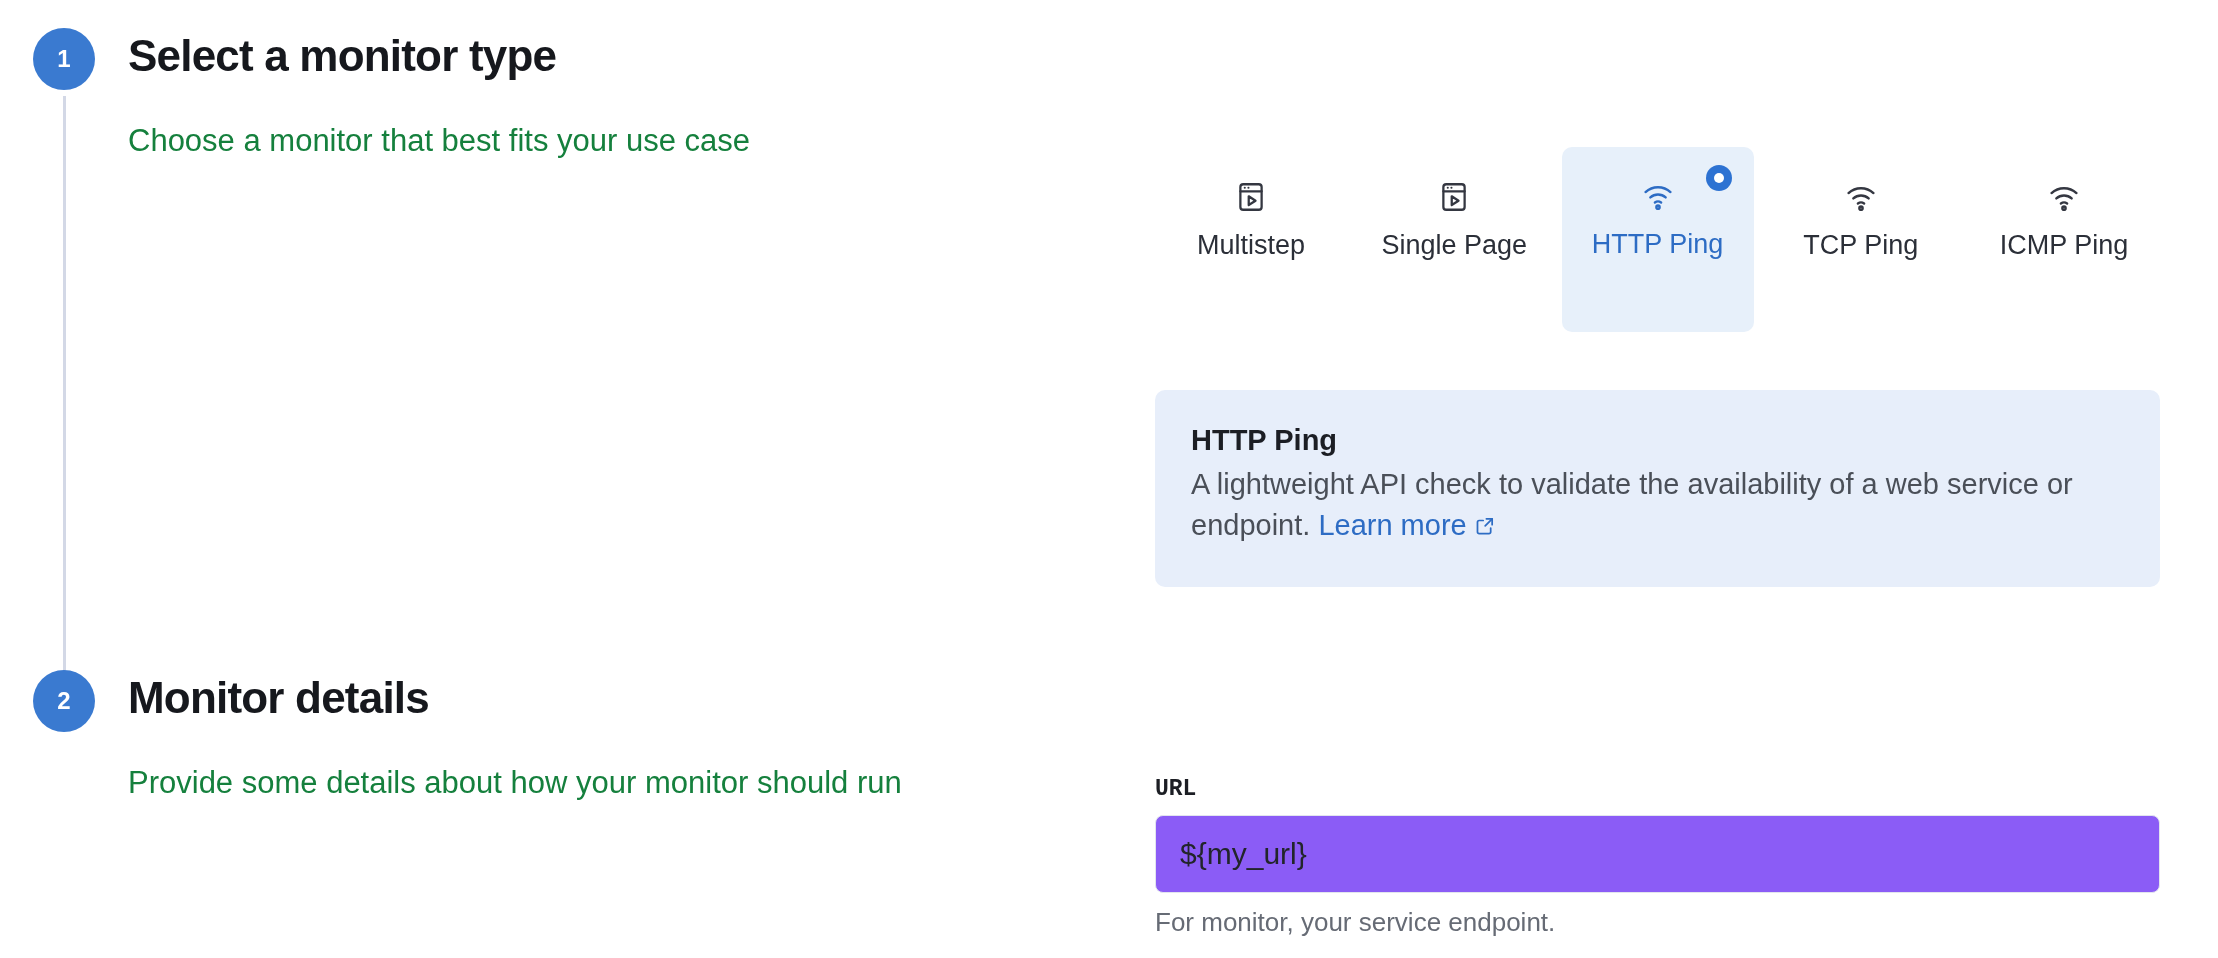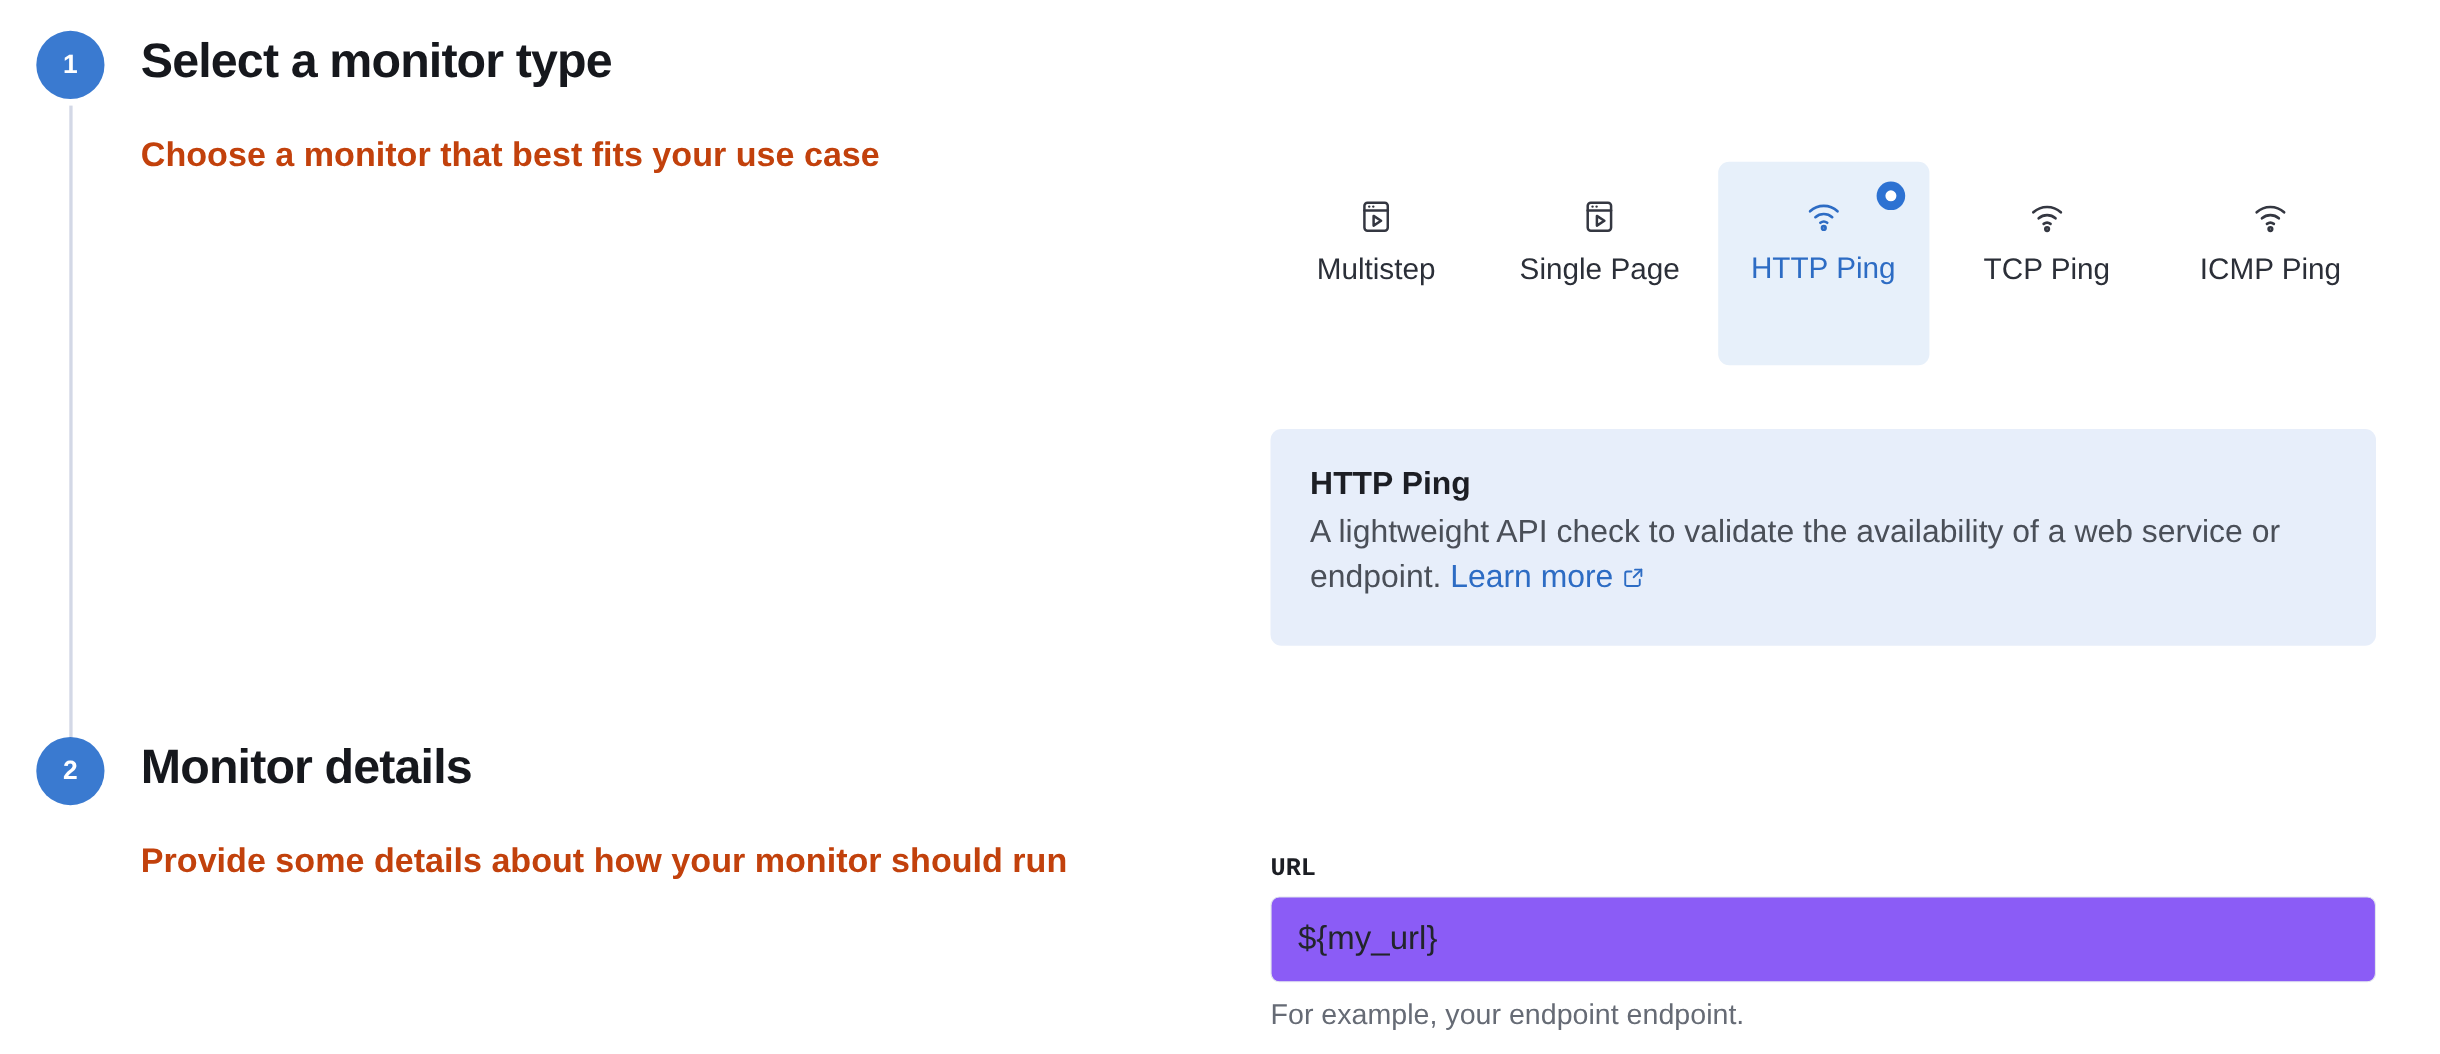--- a/index.html
+++ b/index.html
@@ -64,22 +64,22 @@
     letter-spacing: -0.8px;
     color: #16181d;
     white-space: nowrap;
   }
 
   .step-subtitle {
     position: absolute;
     left: 128px;
     top: 95px;
     font-size: 31px;
-    font-weight: 700;
-    color: #c2410c;
+    font-weight: 400;
+    color: #15803d;
     white-space: nowrap;
   }
 
   
   .type-row {
     position: absolute;
     left: 1155px;
     top: 148px;
     width: 1005px;
     display: flex;
@@ -326,16 +326,16 @@
           <path d="M13.5 4.2 H19.8 V10.5"></path>
           <path d="M19.8 4.2 L12.2 11.8"></path>
           <path d="M18.2 14.2 V18.6 A1.8 1.8 0 0 1 16.4 20.4 H5.6 A1.8 1.8 0 0 1 3.8 18.6 V7.8 A1.8 1.8 0 0 1 5.6 6 H10"></path>
         </svg></span>
     </div>
   </div>
 
   <div class="field-block">
     <div class="field-label">URL</div>
     <input class="field-input" type="text" value="${my_url}" style="">
-    <div class="field-help">For example, your endpoint endpoint.</div>
+    <div class="field-help">For monitor, your service endpoint.</div>
   </div>
 
 </div>
 
 </body></html>

